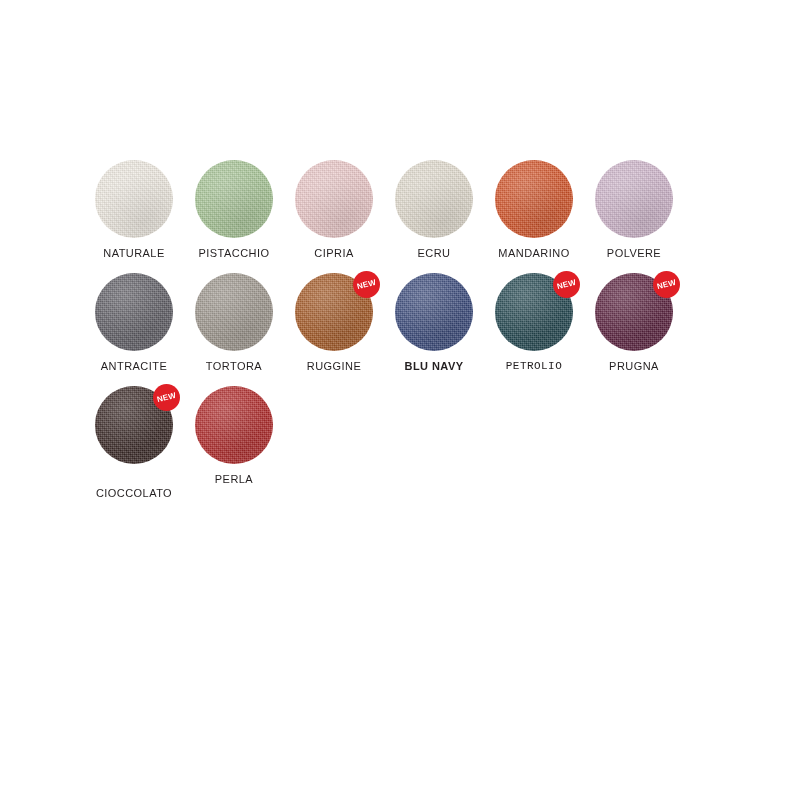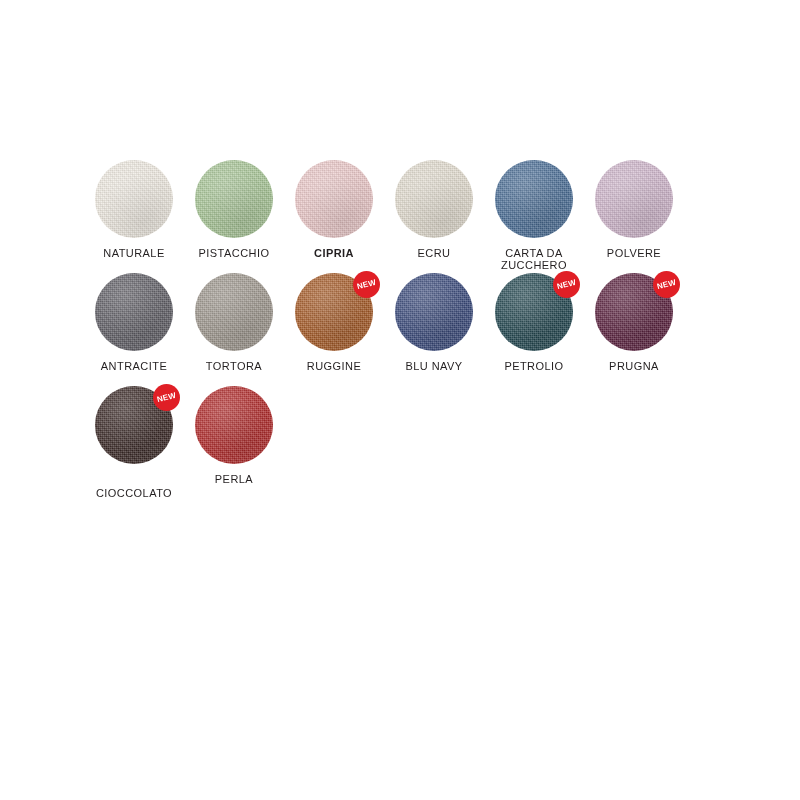--- a/index.html
+++ b/index.html
@@ -139,34 +139,33 @@
       <div class="swatch-cell">
         <div class="swatch-disc-wrap">
           <div class="swatch-disc" style="background-color: rgb(167, 197, 150);"></div>
         </div>
         <div class="swatch-label" style="color: rgb(35, 31, 32);">PISTACCHIO</div>
       </div>
       <div class="swatch-cell">
         <div class="swatch-disc-wrap">
           <div class="swatch-disc" style="background-color: rgb(235, 200, 200);"></div>
         </div>
-        <div class="swatch-label" style="color: rgb(35, 31, 32); font-weight: bold;">CIPRIA</div>
+        <div class="swatch-label" style="color: rgb(35, 31, 32);">CIPRIA</div>
       </div>
       <div class="swatch-cell">
         <div class="swatch-disc-wrap">
           <div class="swatch-disc" style="background-color: rgb(226, 220, 207);"></div>
         </div>
         <div class="swatch-label" style="color: rgb(35, 31, 32);">ECRU</div>
       </div>
       <div class="swatch-cell">
         <div class="swatch-disc-wrap">
-          <div class="swatch-disc" style="background-color: rgb(74, 110, 150);"></div>
-        </div>
-        <div class="swatch-label" style="color: rgb(35, 31, 32);">CARTA DA
-ZUCCHERO</div>
+          <div class="swatch-disc" style="background-color: rgb(212, 85, 42);"></div>
+        </div>
+        <div class="swatch-label" style="color: rgb(35, 31, 32);">MANDARINO</div>
       </div>
       <div class="swatch-cell">
         <div class="swatch-disc-wrap">
           <div class="swatch-disc" style="background-color: rgb(207, 182, 203);"></div>
         </div>
         <div class="swatch-label" style="color: rgb(35, 31, 32);">POLVERE</div>
       </div>
       <div class="swatch-cell">
         <div class="swatch-disc-wrap">
           <div class="swatch-disc" style="background-color: rgb(96, 95, 102);"></div>
@@ -185,30 +184,30 @@
           <div class="new-badge" style="background: rgb(224, 31, 38);">
             <span class="new-badge-text" style="color: rgb(255, 255, 255);">NEW</span>
           </div>
         </div>
         <div class="swatch-label" style="color: rgb(35, 31, 32);">RUGGINE</div>
       </div>
       <div class="swatch-cell">
         <div class="swatch-disc-wrap">
           <div class="swatch-disc" style="background-color: rgb(58, 74, 124);"></div>
         </div>
-        <div class="swatch-label" style="color: rgb(35, 31, 32);">BLU NAVY</div>
+        <div class="swatch-label" style="color: rgb(35, 31, 32); font-weight: bold;">BLU NAVY</div>
       </div>
       <div class="swatch-cell">
         <div class="swatch-disc-wrap">
           <div class="swatch-disc" style="background-color: rgb(35, 72, 81);"></div>
           <div class="new-badge" style="background: rgb(224, 31, 38);">
             <span class="new-badge-text" style="color: rgb(255, 255, 255);">NEW</span>
           </div>
         </div>
-        <div class="swatch-label" style="color: rgb(35, 31, 32);">PETROLIO</div>
+        <div class="swatch-label" style="color: rgb(35, 31, 32); font-family: Liberation Mono, monospace;">PETROLIO</div>
       </div>
       <div class="swatch-cell">
         <div class="swatch-disc-wrap">
           <div class="swatch-disc" style="background-color: rgb(92, 35, 64);"></div>
           <div class="new-badge" style="background: rgb(224, 31, 38);">
             <span class="new-badge-text" style="color: rgb(255, 255, 255);">NEW</span>
           </div>
         </div>
         <div class="swatch-label" style="color: rgb(35, 31, 32);">PRUGNA</div>
       </div>

